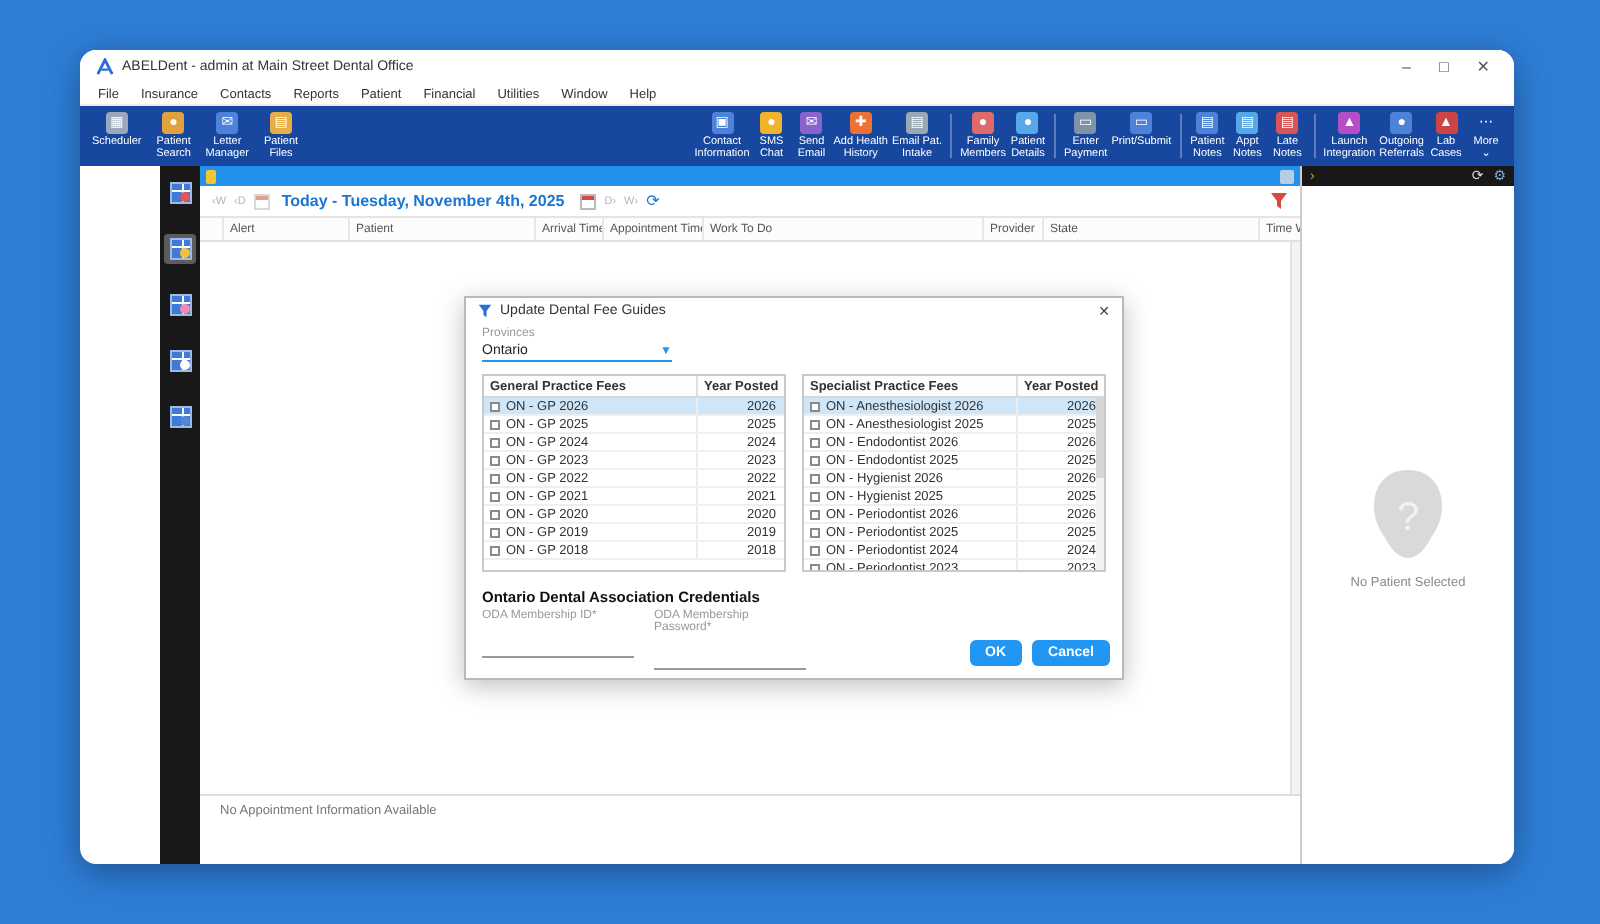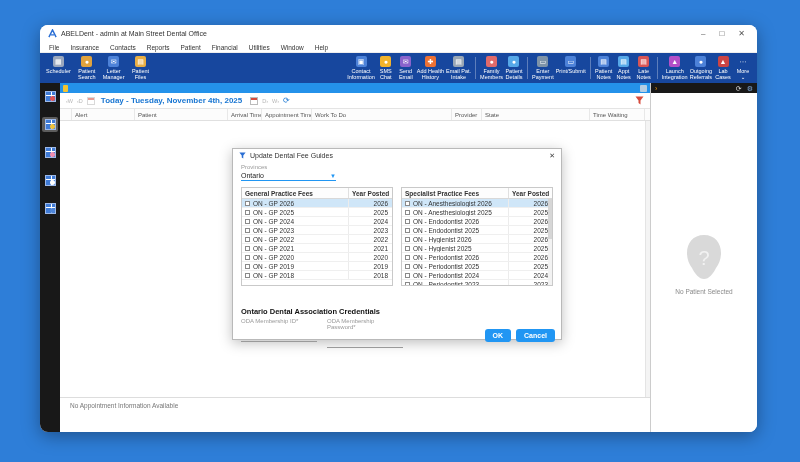--- a/index.html
+++ b/index.html
@@ -22,21 +22,21 @@
   .toolbar { height:30px; background:#17479e; display:flex; align-items:stretch; padding:1px 4px; flex:0 0 auto; }
   .tb-left { display:flex; gap:2px; }
   .tb-right { display:flex; margin-left:auto; align-items:stretch; }
   .tb-item { display:flex; flex-direction:column; align-items:center; justify-content:flex-start; padding:2px 2px 0 2px; min-width:24px; cursor:pointer; border-radius:2px; }
   .tb-right .tb-item { min-width:20px; padding:2px 1px 0 1px; }
   .tb-ico { width:11px; height:11px; border-radius:2px; display:flex; align-items:center; justify-content:center; font-size:7px; color:#fff; line-height:1; flex:0 0 auto; }
   .tb-label { font-size:5.5px; line-height:1.15; color:#fff; text-align:center; margin-top:1px; white-space:pre-line; }
   .tb-sep { width:1px; background:rgba(255,255,255,.3); margin:3px 3px; }
 
   
-  .content { flex:1; display:flex; min-height:0; }
+  .content { flex:1; display:flex; min-height:0;padding-left:40px; }
 
   
   .sidebar { width:20px; background:#181818; display:flex; flex-direction:column; align-items:center; padding-top:6px; gap:13px; }
   .side-item { width:16px; height:15px; display:flex; align-items:center; justify-content:center; border-radius:2px; position:relative; cursor:pointer; }
   .side-item.selected { background:#5c5c5c; }
   .grid-ico { width:11px; height:11px; border:1px solid #9db9e8; background:
       linear-gradient(#fff,#fff) 0 3px/11px 1px no-repeat,
       linear-gradient(#fff,#fff) 5px 0/1px 11px no-repeat, #3f7bd6; position:relative; }
   .badge { position:absolute; right:0px; bottom:0px; width:5px; height:5px; border-radius:50%; }
 
@@ -86,21 +86,21 @@
   .ft-header .hyear { width:44px; font-size:6.5px; font-weight:bold; color:#333; border-left:1px solid #e0e0e0; padding-left:3px; height:100%; display:flex; align-items:center; }
   .ft-body { overflow:hidden; position:relative; }
   .gp .ft-body { height:82px; } .sp-t .ft-body { height:86px; }
   .ft-row { display:flex; align-items:center; height:9px; border-bottom:1px solid #efefef; cursor:pointer; }
   .ft-row.selected { background:#cfe6f8; }
   .ft-check { width:5px; height:5px; border:1px solid #8a8a8a; background:#fff; margin:0 3px; flex:0 0 auto; cursor:pointer; }
   .ft-name { flex:1; font-size:6.5px; color:#333; white-space:nowrap; overflow:hidden; }
   .ft-year { width:44px; font-size:6.5px; color:#333; border-left:1px solid #ececec; align-self:stretch; display:flex; align-items:center; justify-content:flex-end; padding-right:4px; }
   .sp-scroll { position:absolute; right:0; top:0; bottom:0; width:4px; background:#f2f2f2; cursor:pointer; }
   .sp-scroll .thumb { width:4px; height:40px; background:#d6d6d6; }
-  .dlg-h2 { font-size:7.5px; font-weight:bold; color:#111; margin:21px 0 2px 0; }
+  .dlg-h2 { font-size:7.5px; font-weight:bold; color:#111; margin:8px 0 2px 0; }
   .cred-row { display:flex; gap:10px; }
   .cred-field { width:76px; }
   .cred-label { font-size:6px; color:#999; }
   .cred-input { width:100%; border:none; border-bottom:1px solid #9a9a9a; height:11px; font-size:7px; outline:none; background:transparent; }
   .dlg-buttons { position:absolute; right:6px; bottom:6px; display:flex; gap:5px; }
   .btn { background:#2196f3; color:#fff; font-size:7px; font-weight:bold; border:none; border-radius:3px; height:13px; padding:0 8px; cursor:pointer; font-family:"Liberation Sans", sans-serif; }
 </style>
 </head>
 <body>
 

